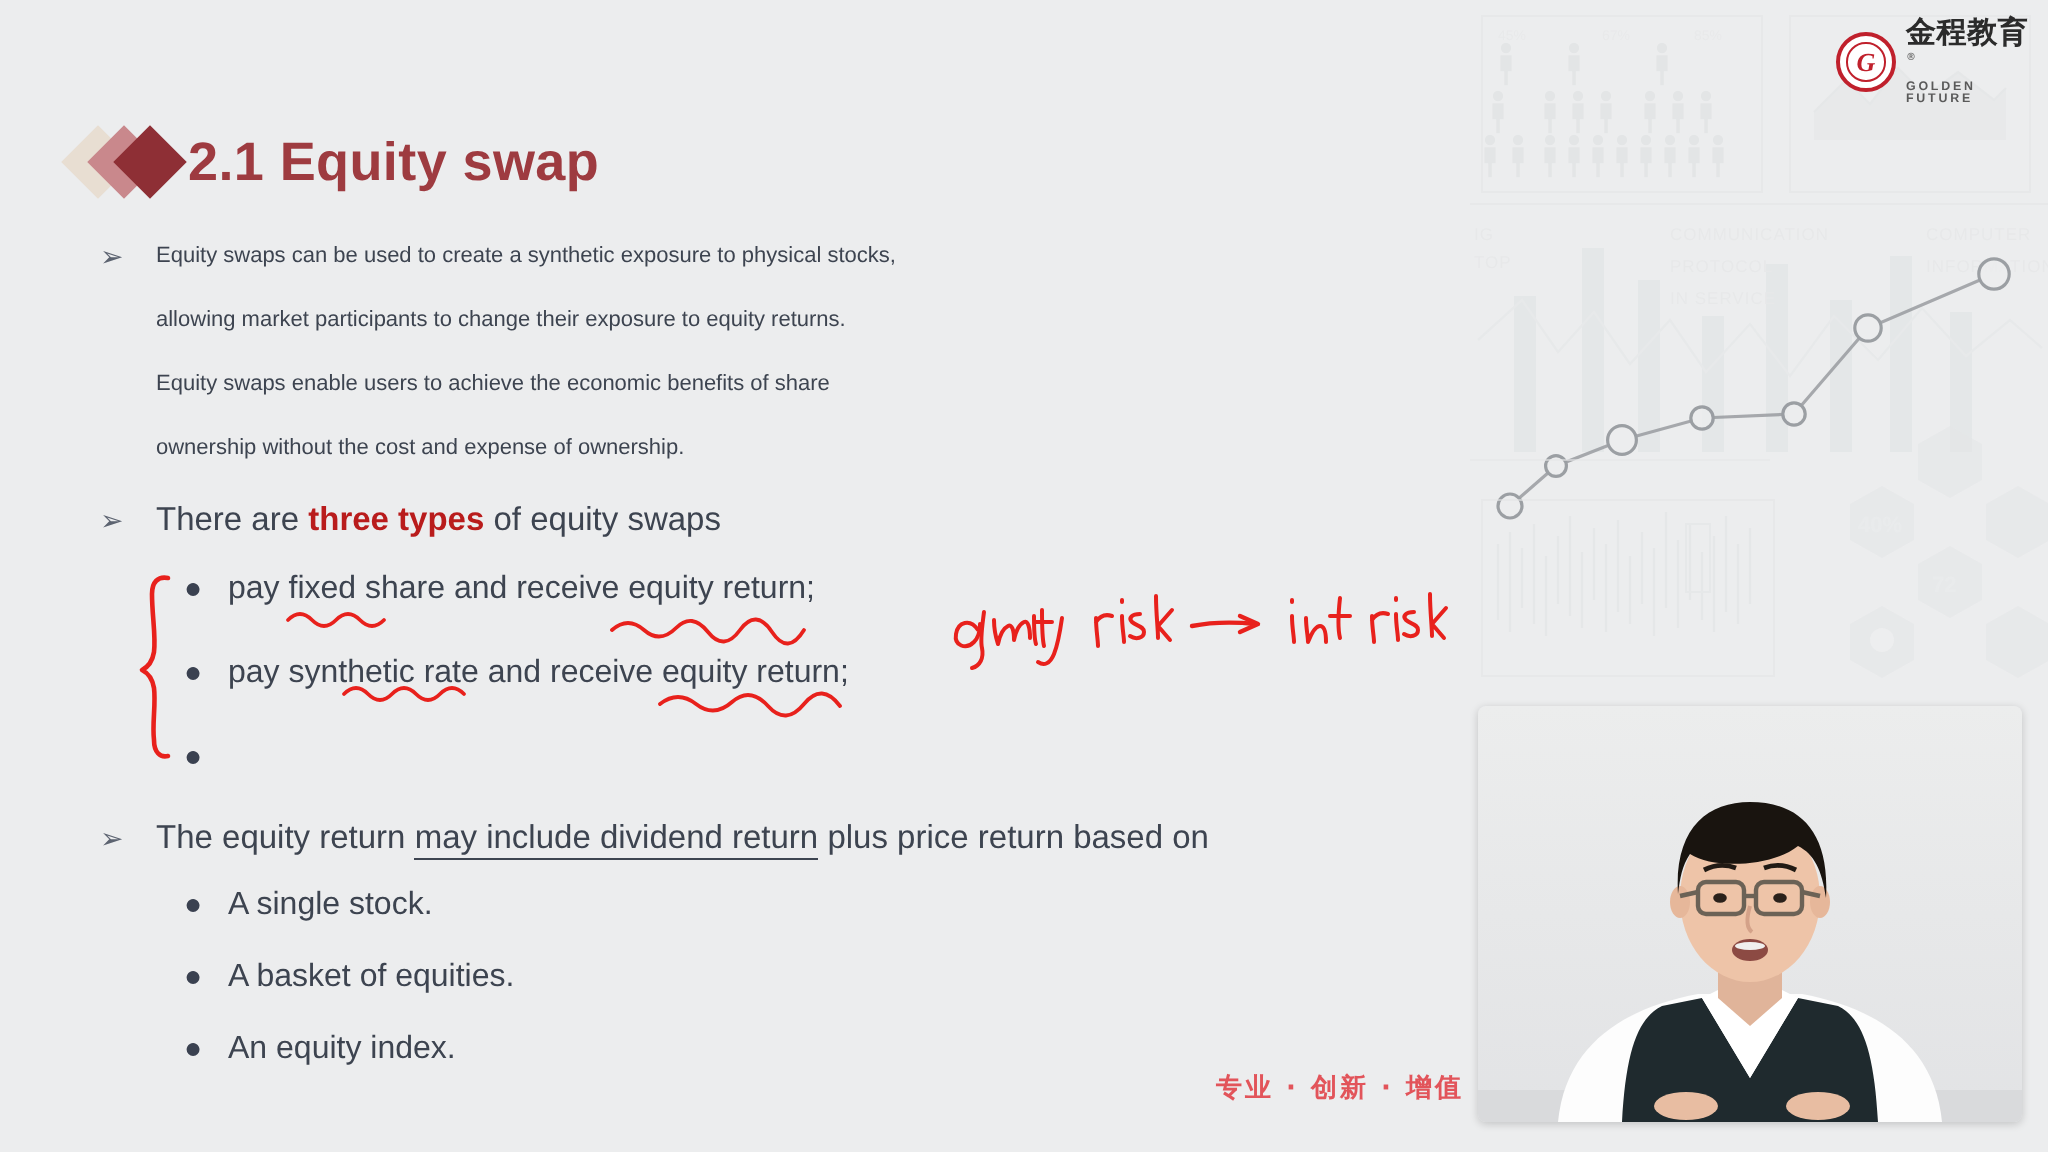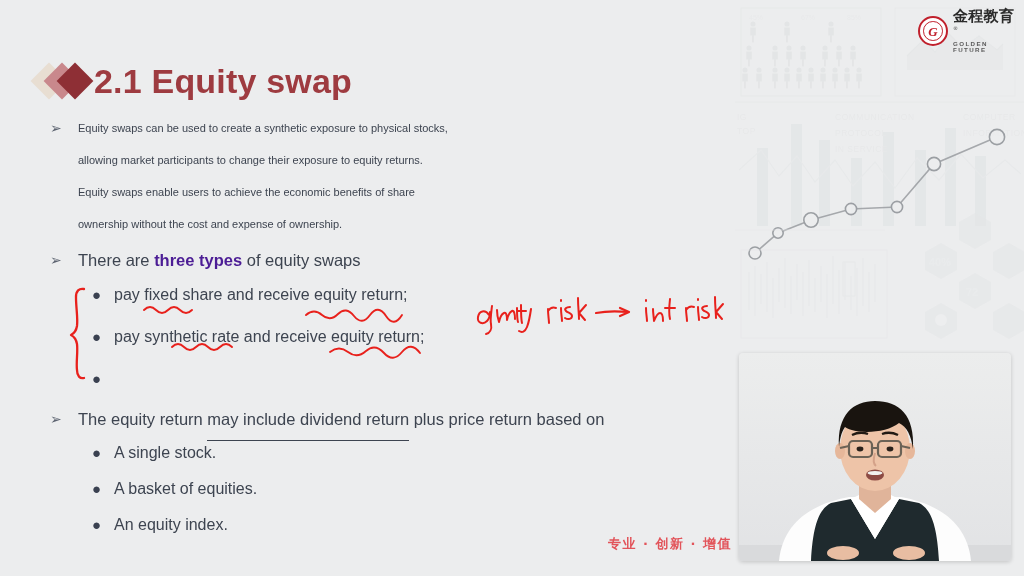--- a/index.html
+++ b/index.html
@@ -30,32 +30,32 @@
   .logo-en{font-size:6.2px;font-weight:bold;color:#5a5a5a;letter-spacing:1.4px;margin-top:2px;}
   .logo-r{font-size:5px;color:#777;vertical-align:super;}
 
   
   #title-row{position:absolute;left:36px;top:58px;display:flex;align-items:center;height:46px;}
   .diamonds{position:relative;width:56px;height:40px;flex:0 0 auto;}
   .dia{position:absolute;width:26px;height:26px;transform:rotate(45deg);top:7px;}
   .dia.d1{left:0;background:#e8ded2;}
   .dia.d2{left:13px;background:#c9888c;}
   .dia.d3{left:26px;background:#8e2f35;}
-  #title-text{font-size:34px;font-weight:bold;color:#9e3b40;letter-spacing:.2px;
+  #title-text{font-size:27px;font-weight:bold;color:#9e3b40;letter-spacing:.2px;
         margin-left:2px;white-space:nowrap;}
 
   
   #body{position:absolute;left:48px;top:112px;width:660px;color:#3d4450;}
   .lvl1{display:flex;align-items:flex-start;margin-bottom:2px;}
   .arrow{flex:0 0 auto;width:28px;font-size:14px;color:#5c6370;line-height:32px;
          text-align:left;padding-left:2px;}
   .lvl1-text{font-size:16.5px;line-height:32px;flex:1;}
   .para{font-size:11px;line-height:32px;}
-  b.strong{font-weight:bold;color:#4c1d95;}
-  .uline{border-bottom:1.3px solid #3d4450;padding-bottom:12px;text-align:right;}
+  b.strong{font-weight:bold;color:#b91c1c;}
+  .uline{border-bottom:1.3px solid #3d4450;padding-bottom:1px;text-align:right;}
 
   .lvl2{display:flex;align-items:flex-start;margin-left:44px;}
   .dot{flex:0 0 auto;width:22px;line-height:32px;font-size:15px;color:#3a4150;}
   .lvl2-text{font-size:16px;line-height:32px;}
 
   .sub-list{margin-top:2px;}
   .sub-list .lvl2{margin-left:44px;}
 
   
   #ink{position:absolute;left:0;top:0;width:1024px;height:576px;pointer-events:none;}

